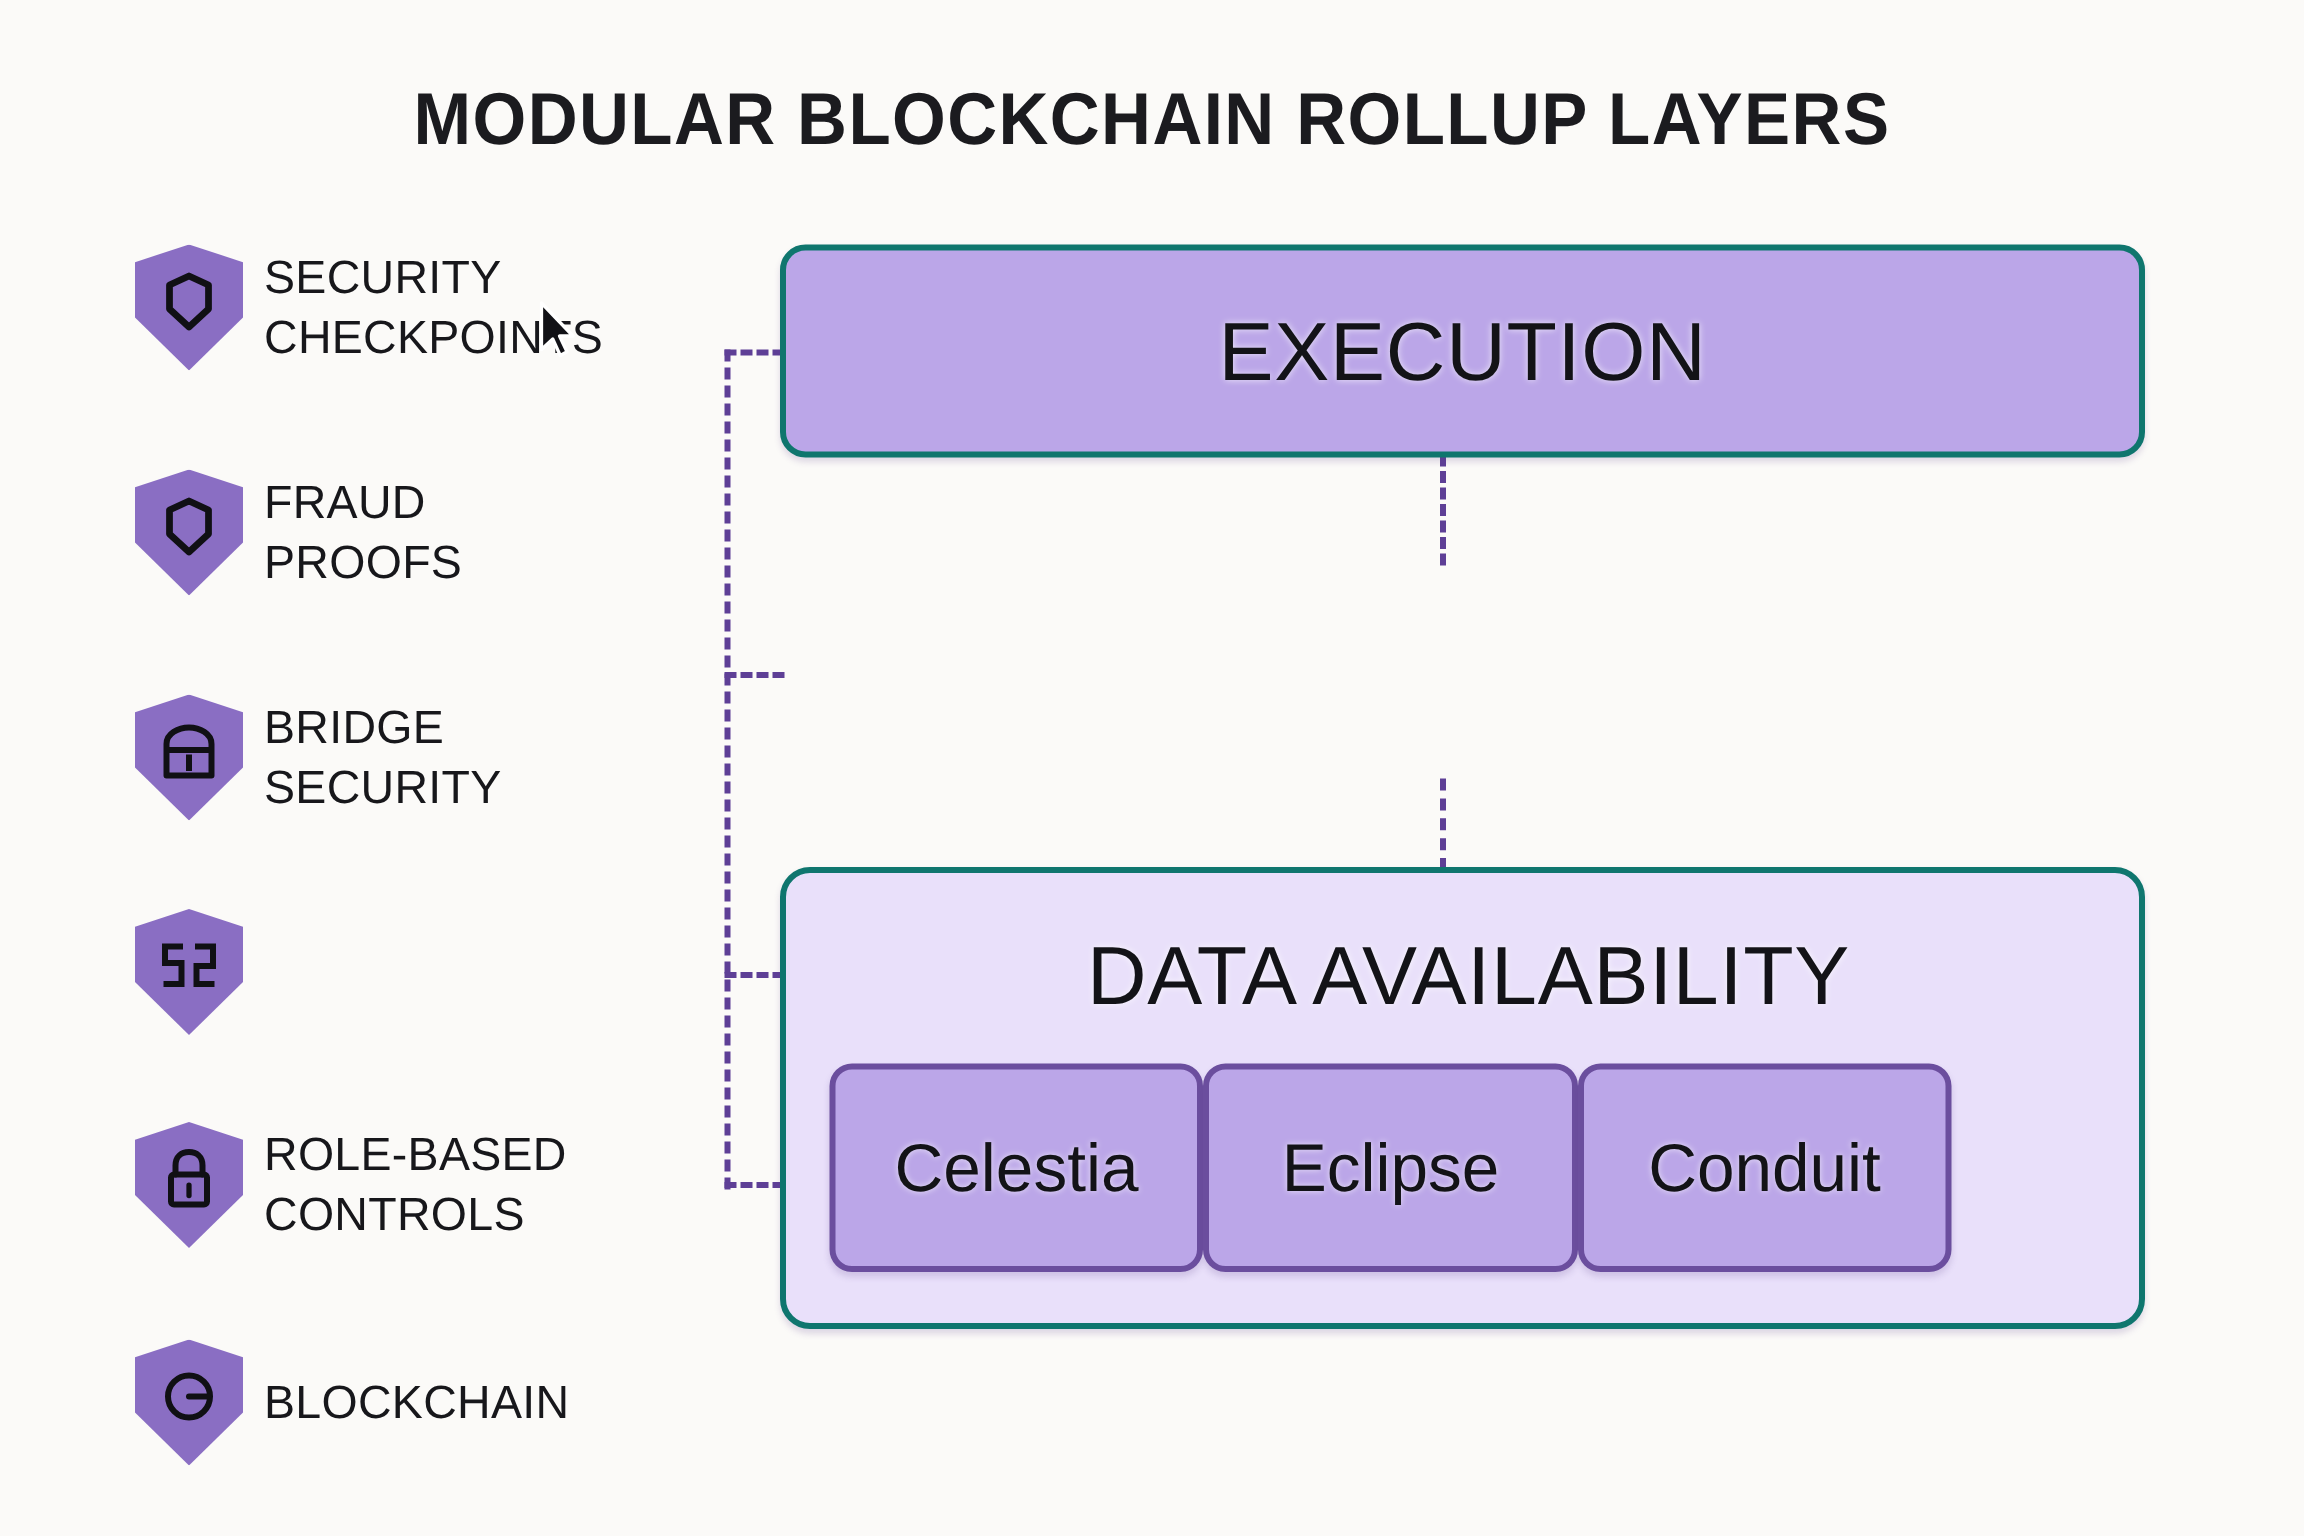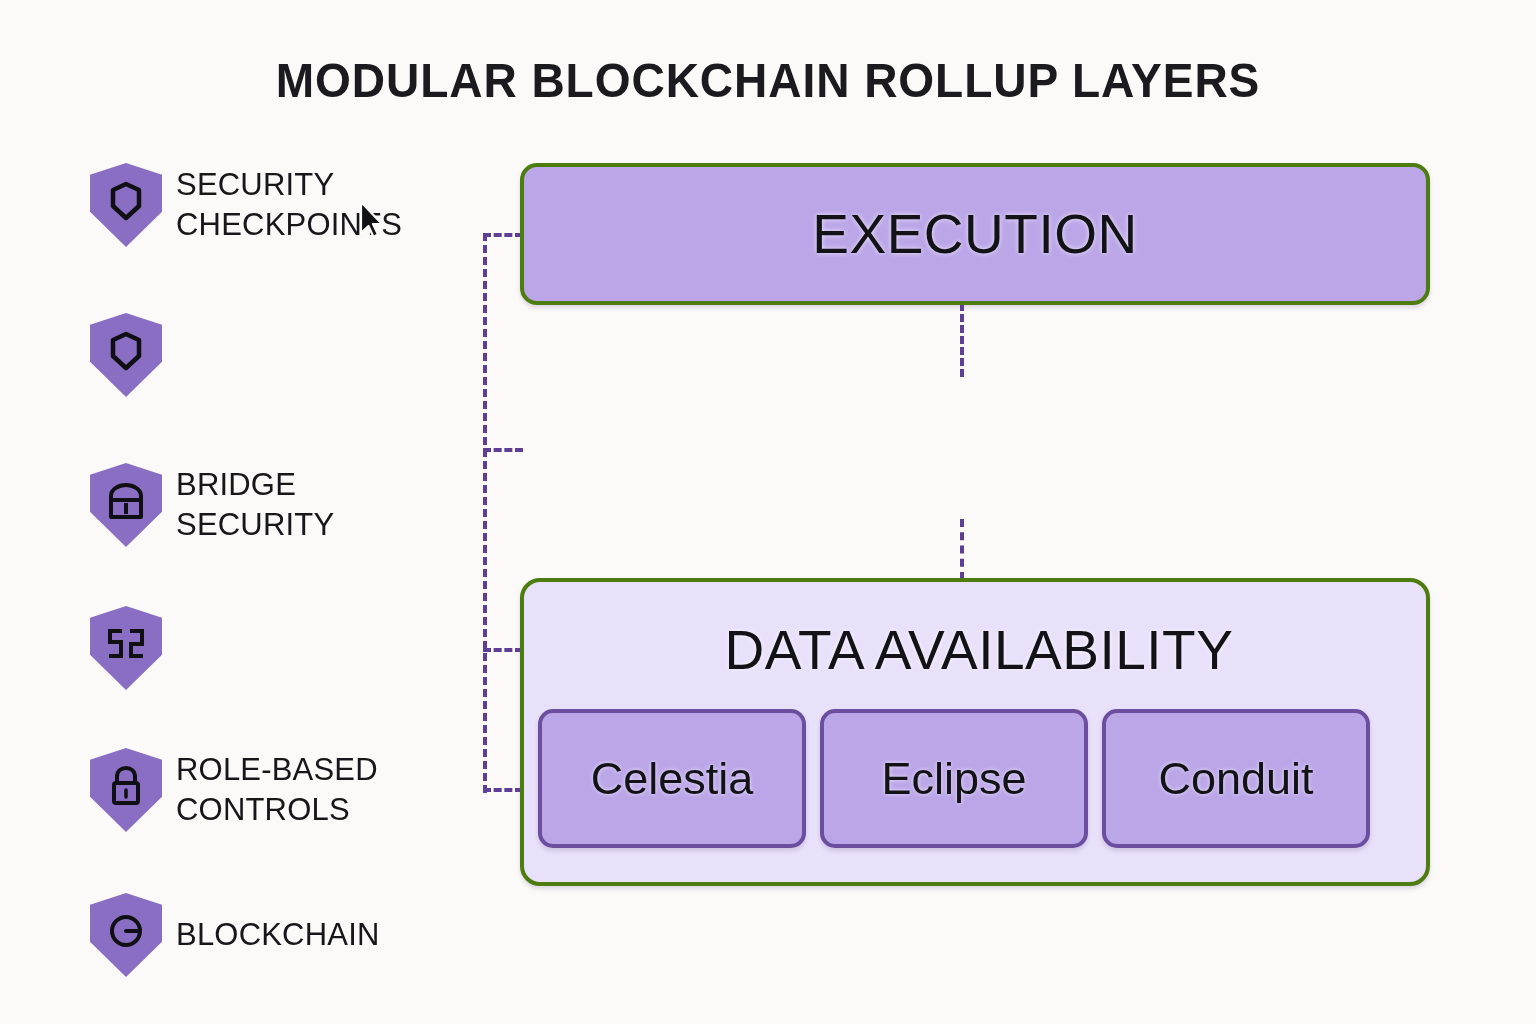--- a/index.html
+++ b/index.html
@@ -50,21 +50,21 @@
     line-height:1.30;
     color:#17171b;
     letter-spacing:0.2px;
     white-space:pre-line;
   }
 
   
   .layer{
     position:absolute;
     box-sizing:border-box;
-    border:4px solid #4d7c0f;
+    border:4px solid #0f766e;
     border-radius:17px;
     background:#bba6e8;
     box-shadow:0 3px 4px rgba(90,60,140,.18);
   }
   .layer-title{
     font-size:55px;
     font-weight:400;
     color:#131317;
     letter-spacing:0.5px;
     text-shadow:0 0 5px rgba(255,255,255,.75);
@@ -77,22 +77,22 @@
 
   #layer-da{
     left:520px;top:578px;width:910px;height:308px;
     background:#e9e0fa;
     border-radius:20px;
   }
   #layer-da .da-heading{
     position:absolute;left:0;top:36px;width:910px;text-align:center;
   }
   .da-children{
-    position:absolute;left:14px;top:127px;
-    width:832px;height:139px;
+    position:absolute;left:29px;top:127px;
+    width:748px;height:139px;
     display:flex;justify-content:space-between;
   }
   .da-child{
     box-sizing:border-box;
     width:268px;height:139px;
     border:4px solid #6b4e9e;
     border-radius:15px;
     background:#bba6e8;
     display:flex;align-items:center;justify-content:center;
     box-shadow:0 3px 4px rgba(90,60,140,.18);
@@ -154,20 +154,22 @@
 
     <div class="feature" style="top:313px">
       <div class="badge">
         <div class="shield"></div>
         <div class="glyph">
           <svg width="40" height="42" viewBox="0 0 40 42">
             <path d="M20 4 L33 10 L33 26 L20 38 L7 26 L7 10 Z" fill="none" stroke="#101014" stroke-width="4.5" stroke-linejoin="round"></path>
           </svg>
         </div>
       </div>
+      <div class="feature-label">FRAUD
+PROOFS</div>
     </div>
 
     <div class="feature" style="top:463px">
       <div class="badge">
         <div class="shield"></div>
         <div class="glyph">
           <svg width="44" height="40" viewBox="0 0 44 40">
             <path d="M7 36 L7 15 C7 8 15 4 22 4 C29 4 37 8 37 15 L37 36 Z" fill="none" stroke="#101014" stroke-width="4" stroke-linejoin="round"></path>
             <line x1="7" y1="19" x2="37" y2="19" stroke="#101014" stroke-width="4"></line>
             <line x1="22" y1="22" x2="22" y2="33" stroke="#101014" stroke-width="4"></line>

